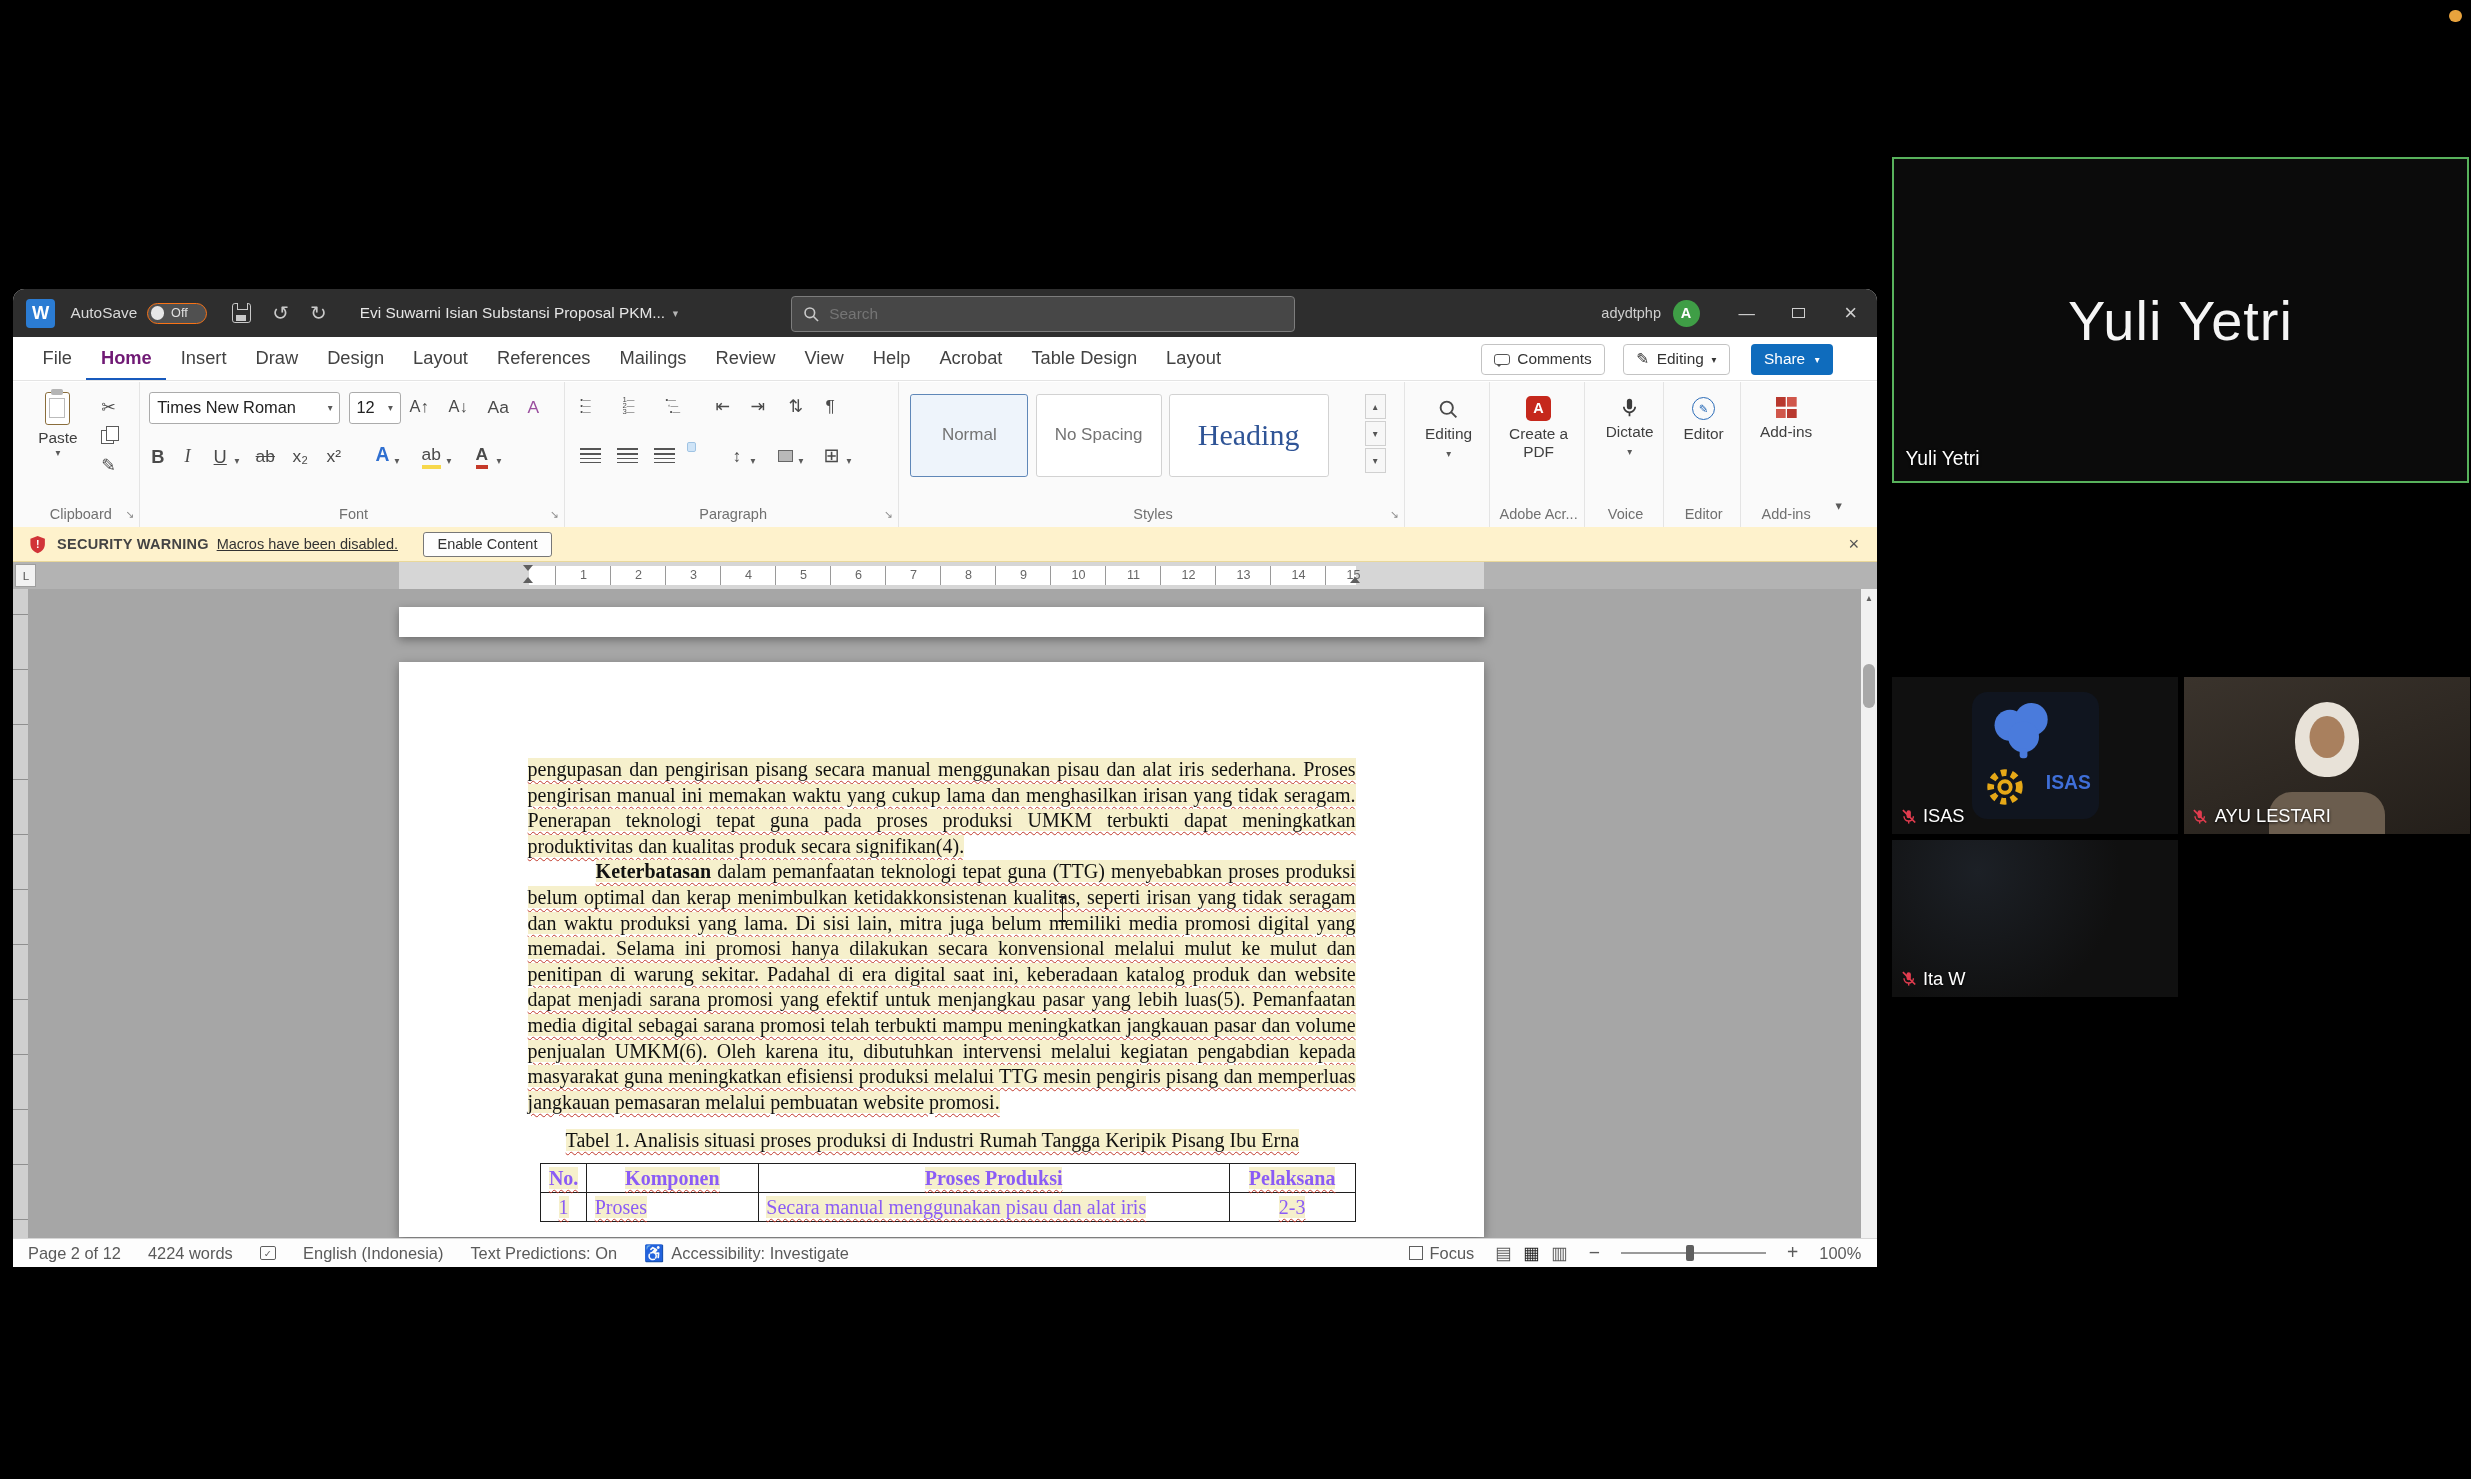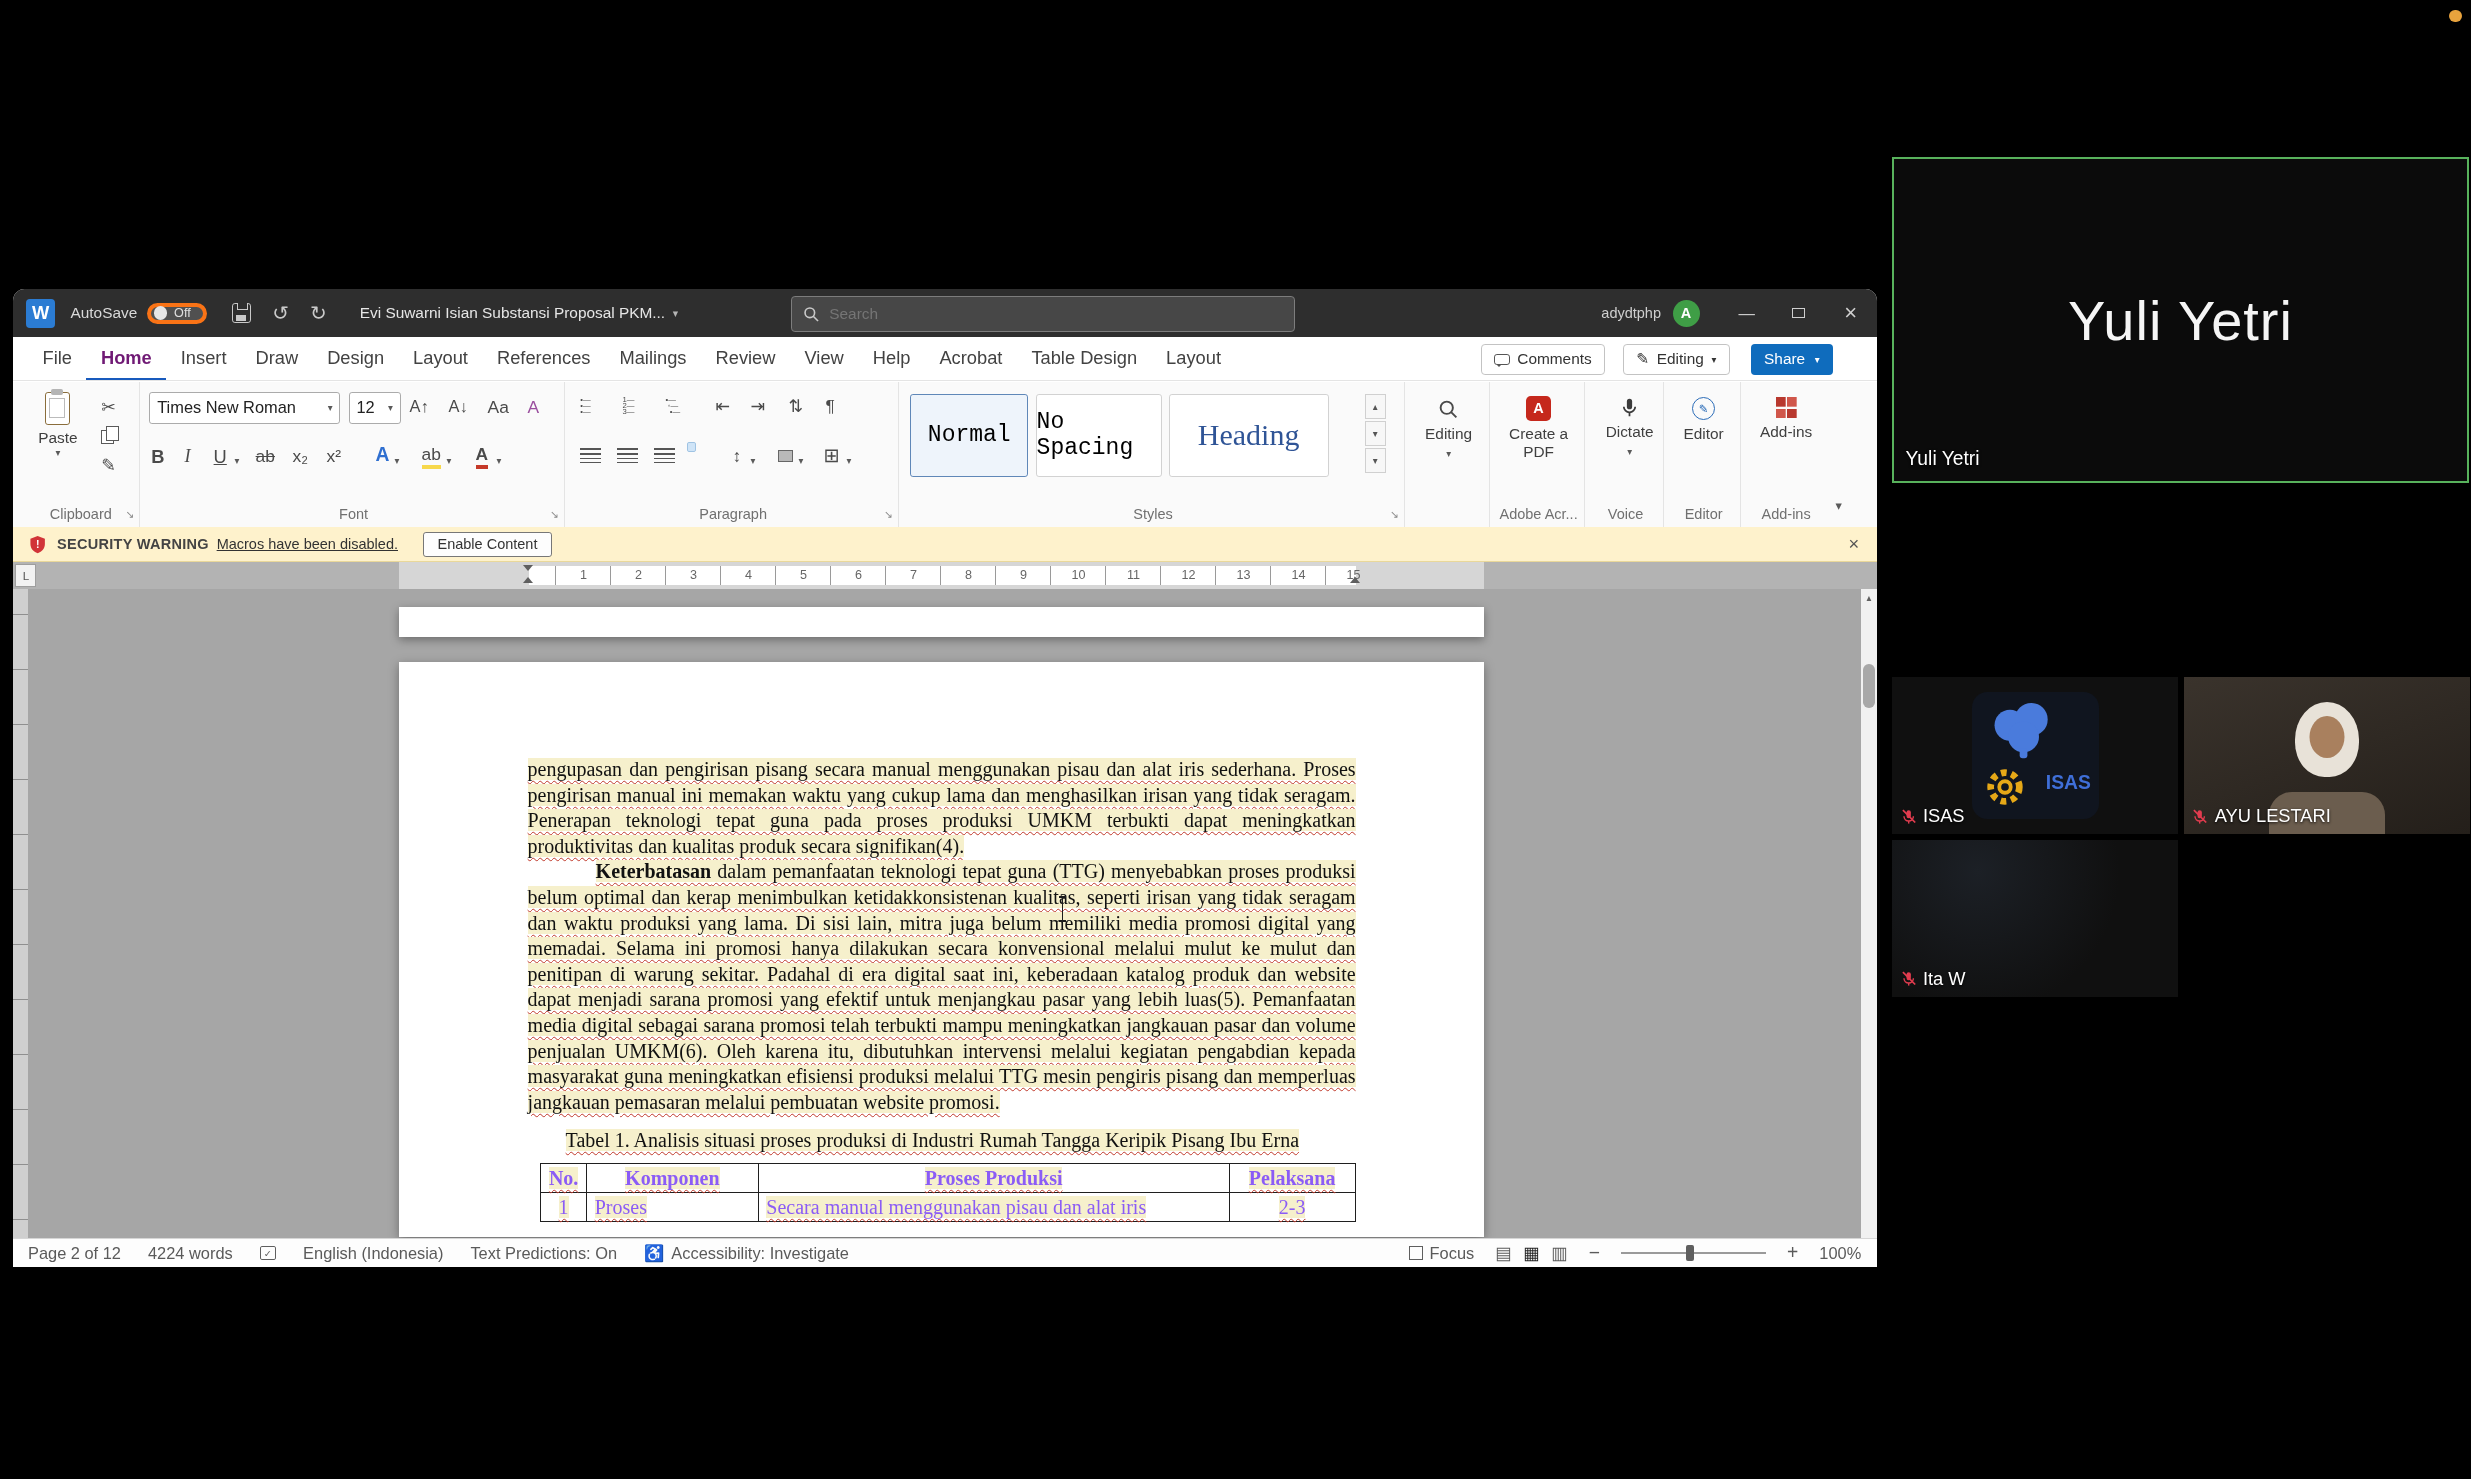--- a/index.html
+++ b/index.html
@@ -10,21 +10,21 @@
   .rec-dot { position:absolute; left:2449px; top:9.7px; width:12.6px; height:12.6px; border-radius:50%; background:#e8a33d; }
 
   
   .ww { position:absolute; left:12.6px; top:289px; width:1864px; height:978px; background:#fff;
         border-radius:11.6px 11.6px 0 0; overflow:hidden; box-shadow:0 0 21px rgba(0,0,0,.6); }
 
   
   .tb { position:absolute; left:0; top:0; width:100%; height:48px; background:#2e2e2e; display:flex; align-items:center; color:#d6d6d6; }
   .w-logo { margin-left:13.5px; width:29px; height:29px; background:#2b7cd3; border-radius:3.9px; color:#fff; font-weight:bold; font-size:18.3px; display:flex; align-items:center; justify-content:center; }
   .as-label { margin-left:15.4px; font-size:15.4px; color:#d9d9d9; }
-  .as-toggle { margin-left:9.7px; width:60px; height:21px; border-radius:10.6px; background:#505050; border:4px solid #f97316; display:flex; align-items:center; }
+  .as-toggle { margin-left:9.7px; width:60px; height:21px; border-radius:10.6px; background:#505050; border:1px solid #f97316; display:flex; align-items:center; }
   .as-knob { width:13.5px; height:13.5px; border-radius:50%; background:#e6e6e6; margin-left:2.9px; }
   .as-off { font-size:12.6px; color:#e0e0e0; margin-left:6.8px; }
   .qat { display:flex; align-items:center; gap:21px; margin-left:25px; font-size:20px; color:#c9c9c9; }
   .icon-save { width:19.3px; height:19.3px; border:1.9px solid #c9c9c9; border-radius:2.9px; position:relative; }
   .icon-save::before { content:""; position:absolute; left:3.9px; top:-1px; width:8.7px; height:5.8px; background:#2e2e2e; border:1.9px solid #c9c9c9; border-top:none; }
   .icon-save::after { content:""; position:absolute; left:2.9px; bottom:1px; width:9.7px; height:5.8px; background:#c9c9c9; }
   .doc-title { margin-left:33px; font-size:15.4px; color:#e6e6e6; white-space:nowrap; }
   .doc-caret { font-size:10.6px; color:#b5b5b5; margin-left:7.7px; }
   .tb-search { position:absolute; left:778px; top:6.8px; width:504px; height:36px; background:#474747; border:1px solid #7d7d7d; border-radius:3.9px; display:flex; align-items:center; padding:0 11.6px; }
   .tb-search input { flex:1; background:transparent; border:none; outline:none; color:#ddd; font-size:15.4px; margin-left:9.7px; font-family:"Liberation Sans",sans-serif; }
@@ -57,21 +57,21 @@
   .mini { white-space:pre; font-size:7.7px; line-height:5.8px; color:#4a4a4a; text-align:left; }
   .al { width:21px; height:14.5px; background:repeating-linear-gradient(to bottom,#555 0 1.9px,transparent 1.9px 4.8px); }
   .sel { background:#cfe4f7; border:1px solid #9fc3e3; border-radius:1.9px; padding:3.9px; }
   .bucket { width:15.4px; height:11.6px; background:#b9b9b9; border:1.4px solid #666; }
   .icon-copy { position:relative; width:15.4px; height:17.4px; }
   .icon-copy::before { content:""; position:absolute; left:0; top:3.9px; width:10.6px; height:12.6px; border:1.5px solid #5a5a5a; background:#fff; }
   .icon-copy::after { content:""; position:absolute; left:4.8px; top:0; width:10.6px; height:12.6px; border:1.5px solid #5a5a5a; background:#fff; }
   .clipboard-ic { width:25px; height:33px; border:1.9px solid #8a6d3b; border-radius:2.9px; background:#fff; position:relative; margin:0 auto; }
   .clipboard-ic::before { content:""; position:absolute; left:4.8px; top:-3.9px; width:11.6px; height:5.8px; background:#b5b5b5; border-radius:1.9px; }
   .clipboard-ic::after { content:""; position:absolute; left:2.9px; top:5.8px; width:13.5px; height:17.4px; background:#fff; border:1px solid #bbb; }
-  .card { position:absolute; top:11.6px; height:83px; background:#fff; border:1px solid #d2d2d2; border-radius:2.9px; display:flex; align-items:center; justify-content:center; font-size:23px; color:#000000;font-family:Liberation Mono, monospace; }
+  .card { position:absolute; top:11.6px; height:83px; background:#fff; border:1px solid #d2d2d2; border-radius:2.9px; display:flex; align-items:center; justify-content:center; font-size:17px; color:#737373; }
   .card.selected { border:1.5px solid #5f87b8; background:#eef4fb; }
   .card.heading { font-family:"Liberation Serif",serif; font-size:30px; color:#2F5496; }
   .sgal { position:absolute; width:21px; height:25px; border:1px solid #d0d0d0; background:#f7f7f7; display:flex; align-items:center; justify-content:center; font-size:9.7px; color:#555; }
   .stack { position:absolute; display:flex; flex-direction:column; align-items:center; gap:4.8px; font-size:15.4px; color:#3f3f3f; text-align:center; }
   .pdf-ic { width:25px; height:25px; background:#c5281c; border-radius:4.8px; color:#fff; font-weight:bold; font-size:14.5px; display:flex; align-items:center; justify-content:center; }
   .editor-ic { width:23px; height:23px; border:1.9px solid #2b6cb8; border-radius:50%; color:#2b6cb8; font-size:11.6px; display:flex; align-items:center; justify-content:center; }
   .addins-ic { width:21px; height:21px; background:
       linear-gradient(#b8382e,#b8382e) 0 0/9.7px 9.7px no-repeat,
       linear-gradient(#d0564a,#d0564a) 11.6px 0/9.7px 9.7px no-repeat,
       linear-gradient(#d0564a,#d0564a) 0 11.6px/9.7px 9.7px no-repeat,

